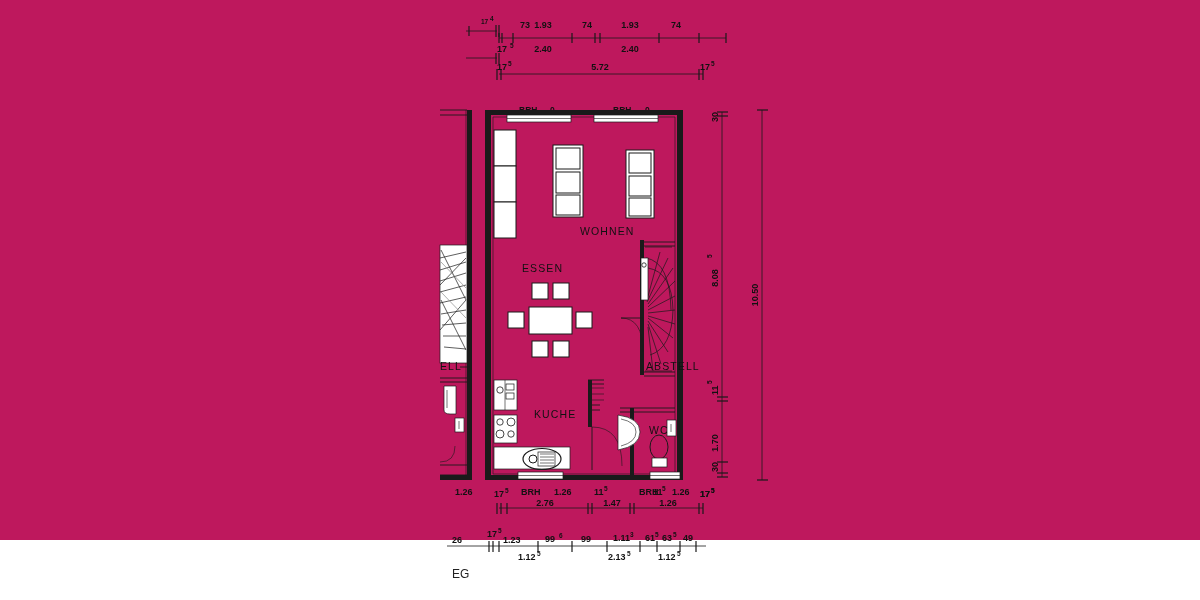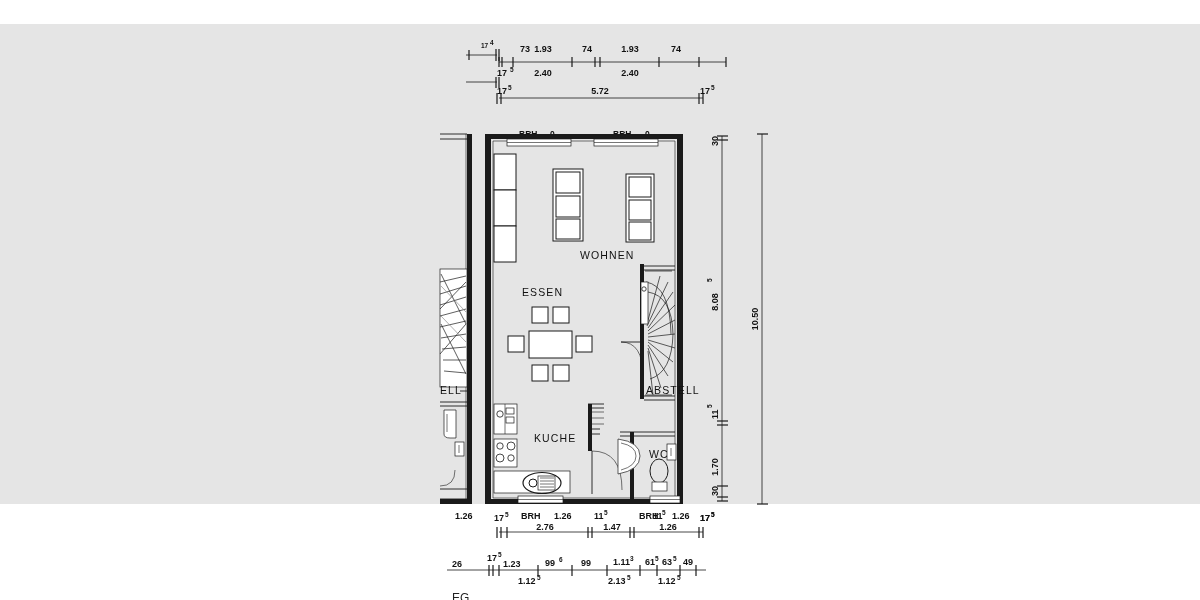--- a/index.html
+++ b/index.html
@@ -9,23 +9,22 @@
   }
   body {
     width: 1200px;
     height: 600px;
     overflow: hidden;
     font-family: "Liberation Sans", sans-serif;
   }
   #stage {
     position: relative;
     width: 1200px;
-    height: 480px;
-    background: #e5e5e5;
-    margin-top: 24px;
+    height: 540px;
+    background: #be185d;
   }
   svg#plan {
     position: absolute;
     left: 0;
     top: 0;
     width: 1200px;
     height: 600px;
     display: block;
   }
   .dimtext {

